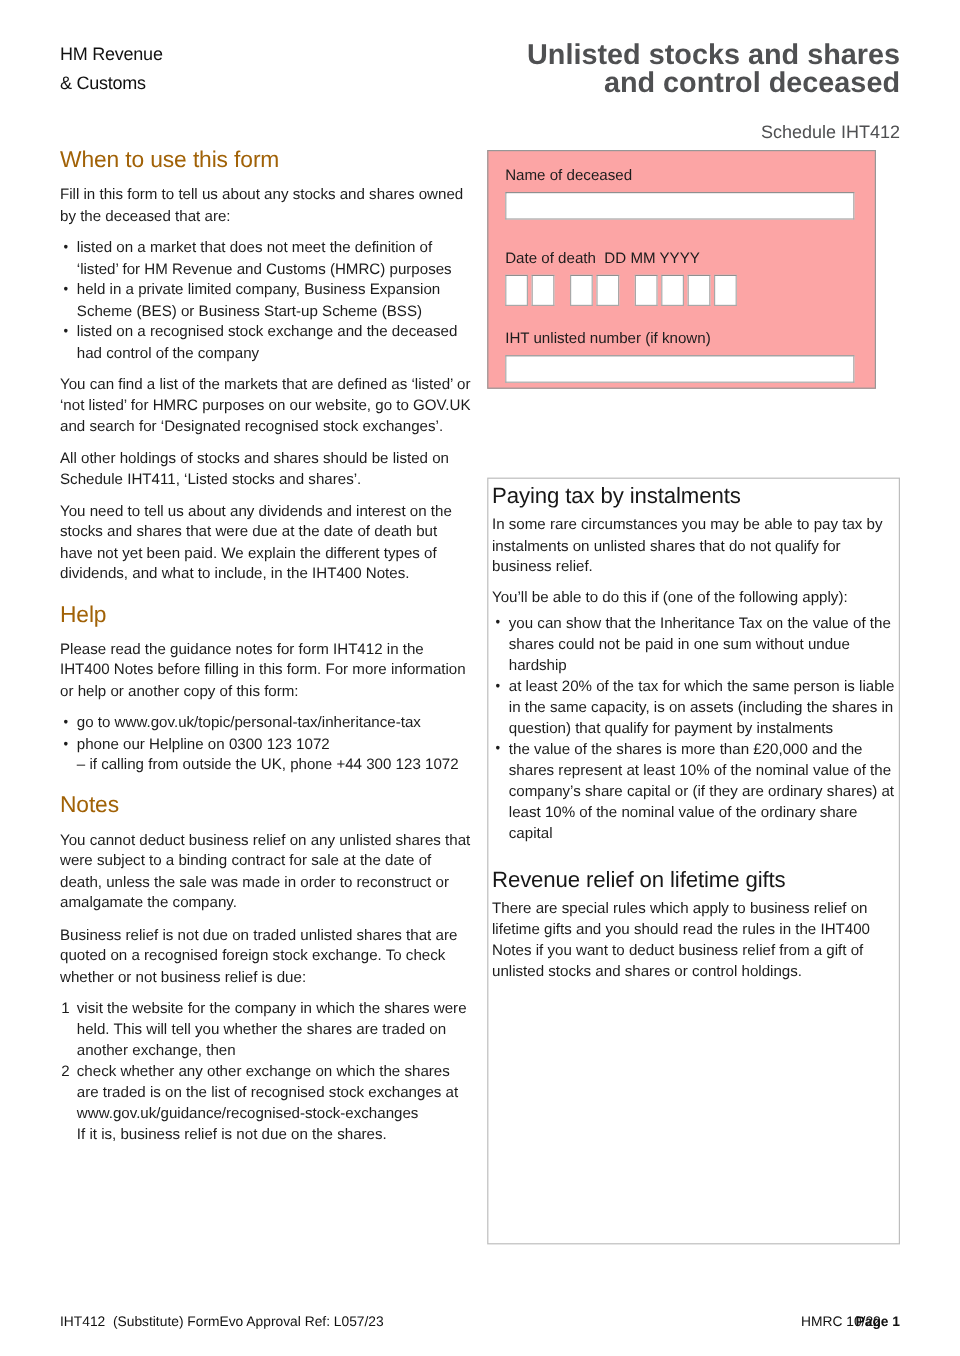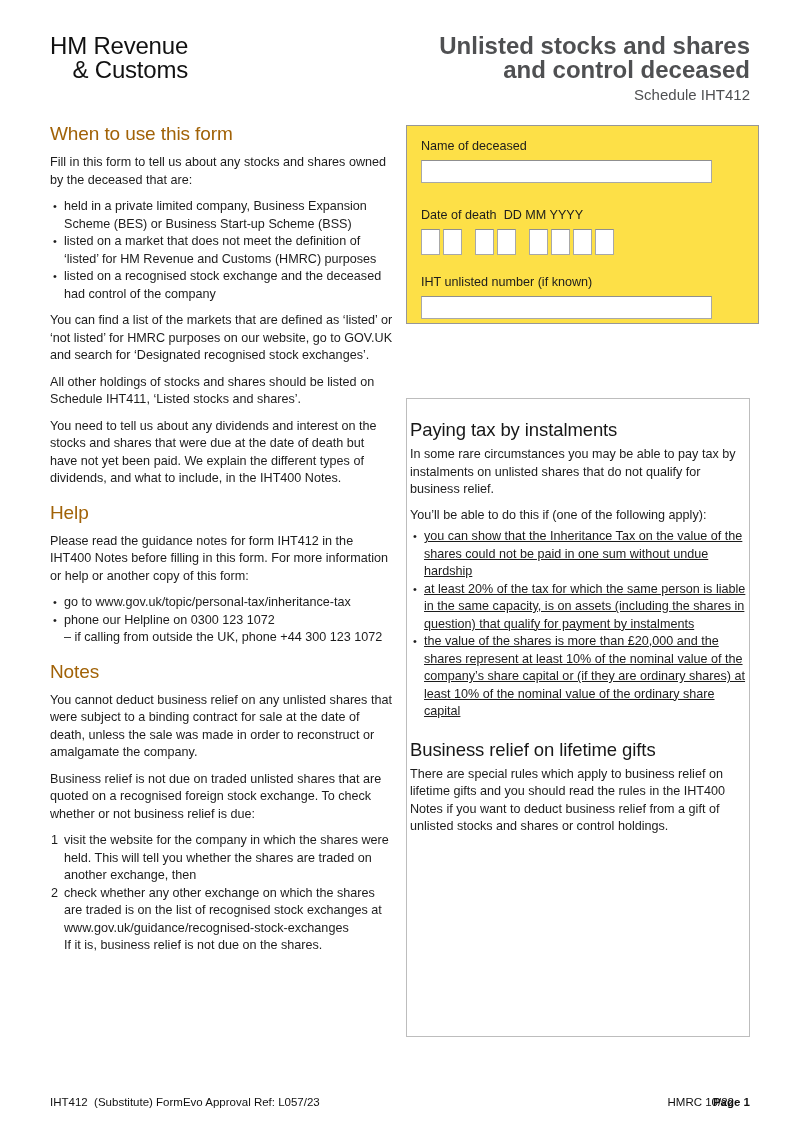--- a/index.html
+++ b/index.html
@@ -3,68 +3,68 @@
 <meta charset="utf-8">
 <style>
   * { margin:0; padding:0; box-sizing:border-box; }
   html,body { background:#fff; }
   .page {
     position:relative; width:800px; height:1130px; margin:0 auto;
     background:#fff; font-family:"Liberation Sans", sans-serif;
     color:#1c1c1c; overflow:hidden;
   }
   
-  .logo { position:absolute; left:50px; top:34px; font-size:24px; line-height:24px; color:#111; letter-spacing:-0.2px;text-align:right; }
+  .logo { position:absolute; left:50px; top:34px; font-size:15px; line-height:24px; color:#111; letter-spacing:-0.2px; }
   .doc-title { position:absolute; right:50px; top:34px; text-align:right; color:#4f5052; }
   .doc-title .t-line { font-size:24px; font-weight:bold; line-height:24px; }
-  .doc-title .t-sub { font-size:15px; font-weight:normal; line-height:24px; margin-top:1px; }
+  .doc-title .t-sub { font-size:15px; font-weight:normal; line-height:24px; margin-top:17px; }
   
   .left-col { position:absolute; left:50px; top:120px; width:344px; font-size:12.6px; line-height:17.5px; }
   .h1 { font-size:19px; font-weight:normal; line-height:24px; color:#a16207; margin:0 0 8px 0; letter-spacing:-0.1px; }
   .sect { margin-bottom:13px; }
   .sect .h1 { margin-top:2px; }
   p.para { margin:0 0 9px 0; }
   p.para:last-child { margin-bottom:0; }
   ul.blist { list-style:none; margin:0 0 9px 0; }
   ul.blist li { position:relative; padding-left:14px; margin:0; }
   ul.blist li::before { content:"\2022"; position:absolute; left:3px; top:0; font-size:11px; }
   ol.nlist { list-style:none; margin:0 0 9px 0; }
   ol.nlist li { position:relative; padding-left:14px; }
   ol.nlist li .num { position:absolute; left:1px; top:0; }
   .sub-line { padding-left:14px; }
   
   .details-box {
-    position:absolute; left:406px; top:125px; width:353px; height:199px;
-    background:#fde047; border:1px solid #979797; padding:13px 14px;
+    position:absolute; left:406px; top:125px; width:324px; height:199px;
+    background:#fca5a5; border:1px solid #979797; padding:13px 14px;
   }
   .field-label { font-size:12.6px; color:#1c1c1c; margin-bottom:7px; }
   .text-input {
     display:block; width:291px; height:23px; background:#fff;
     border:1px solid #a8a8a8; border-top-color:#8f8f8f; border-radius:0;
     font-family:"Liberation Sans", sans-serif; font-size:13px; padding:0 4px; outline:none;
   }
   .date-row { display:flex; align-items:center; margin:0 0 0 0; }
   .date-group { display:flex; }
   .date-group + .date-group { margin-left:13px; }
   .date-cell {
     width:19px; height:26px; background:#fff;
     border:1px solid #a8a8a8; border-top-color:#8f8f8f;
     text-align:center; font-family:"Liberation Sans", sans-serif; font-size:13px; padding:0; outline:none;
   }
   .date-cell + .date-cell { margin-left:3px; }
   .spacer-lg { height:25px; }
   .spacer-md { height:20px; }
   .info-box {
     position:absolute; left:406px; top:398px; width:344px; height:639px;
-    background:#fff; border:1px solid #bdbdbd; padding:18px 3px 8px 3px;
+    background:#fff; border:1px solid #bdbdbd; padding:1px 3px 8px 3px;
     font-size:12.6px; line-height:17.5px;
   }
   .h2 { font-size:18.5px; font-weight:normal; line-height:26px; color:#171717; margin:0 0 3px 0; letter-spacing:-0.1px; }
   .info-box p.para { margin:0 0 8px 0; }
-  .info-box ul.blist { margin-bottom:16px;text-decoration:underline; }
+  .info-box ul.blist { margin-bottom:16px; }
   .info-box .h2.second { margin-top:9px; }
   
   .footer {
     position:absolute; left:50px; right:50px; top:1096px; height:16px;
     font-size:11.5px; color:#111;
   }
   .footer .f-left { position:absolute; left:0; top:0; white-space:pre; }
   .footer .f-center { position:absolute; left:0; right:0; top:0; text-align:right;font-weight:bold; }
   .footer .f-right { position:absolute; right:16px; top:0; }
 </style>
@@ -82,22 +82,22 @@
     <div class="t-line">and control deceased</div>
     <div class="t-sub">Schedule IHT412</div>
   </div>
 
   <div class="left-col">
 
     <div class="sect">
       <div class="h1">When to use this form</div>
       <p class="para">Fill in this form to tell us about any stocks and shares owned by the deceased that are:</p>
       <ul class="blist">
+        <li>listed on a market that does not meet the definition of ‘listed’ for HM Revenue and Customs (HMRC) purposes</li>
         <li>held in a private limited company, Business Expansion Scheme (BES) or Business Start-up Scheme (BSS)</li>
-        <li>listed on a market that does not meet the definition of ‘listed’ for HM Revenue and Customs (HMRC) purposes</li>
         <li>listed on a recognised stock exchange and the deceased had control of the company</li>
       </ul>
       <p class="para">You can find a list of the markets that are defined as ‘listed’ or ‘not listed’ for HMRC purposes on our website, go to GOV.UK and search for ‘Designated recognised stock exchanges’.</p>
       <p class="para">All other holdings of stocks and shares should be listed on Schedule IHT411, ‘Listed stocks and shares’.</p>
       <p class="para">You need to tell us about any dividends and interest on the stocks and shares that were due at the date of death but have not yet been paid. We explain the different types of dividends, and what to include, in the IHT400 Notes.</p>
     </div>
 
     <div class="sect">
       <div class="h1">Help</div>
       <p class="para">Please read the guidance notes for form IHT412 in the IHT400 Notes before filling in this form. For more information or help or another copy of this form:</p>
@@ -160,21 +160,21 @@
 
   <div class="info-box">
     <div class="h2">Paying tax by instalments</div>
     <p class="para">In some rare circumstances you may be able to pay tax by instalments on unlisted shares that do not qualify for business relief.</p>
     <p class="para" style="margin-bottom:4px;">You’ll be able to do this if (one of the following apply):</p>
     <ul class="blist">
       <li>you can show that the Inheritance Tax on the value of the shares could not be paid in one sum without undue hardship</li>
       <li>at least 20% of the tax for which the same person is liable in the same capacity, is on assets (including the shares in question) that qualify for payment by instalments</li>
       <li>the value of the shares is more than £20,000 and the shares represent at least 10% of the nominal value of the company’s share capital or (if they are ordinary shares) at least 10% of the nominal value of the ordinary share capital</li>
     </ul>
-    <div class="h2 second">Business relief on lifetime gifts</div>
+    <div class="h2 second">Revenue relief on lifetime gifts</div>
     <p class="para">There are special rules which apply to business relief on lifetime gifts and you should read the rules in the IHT400 Notes if you want to deduct business relief from a gift of unlisted stocks and shares or control holdings.</p>
   </div>
 
   <div class="footer">
     <div class="f-left">IHT412  (Substitute) FormEvo Approval Ref: L057/23</div>
     <div class="f-center">Page 1</div>
     <div class="f-right">HMRC 10/22</div>
   </div>
 
 </div>

